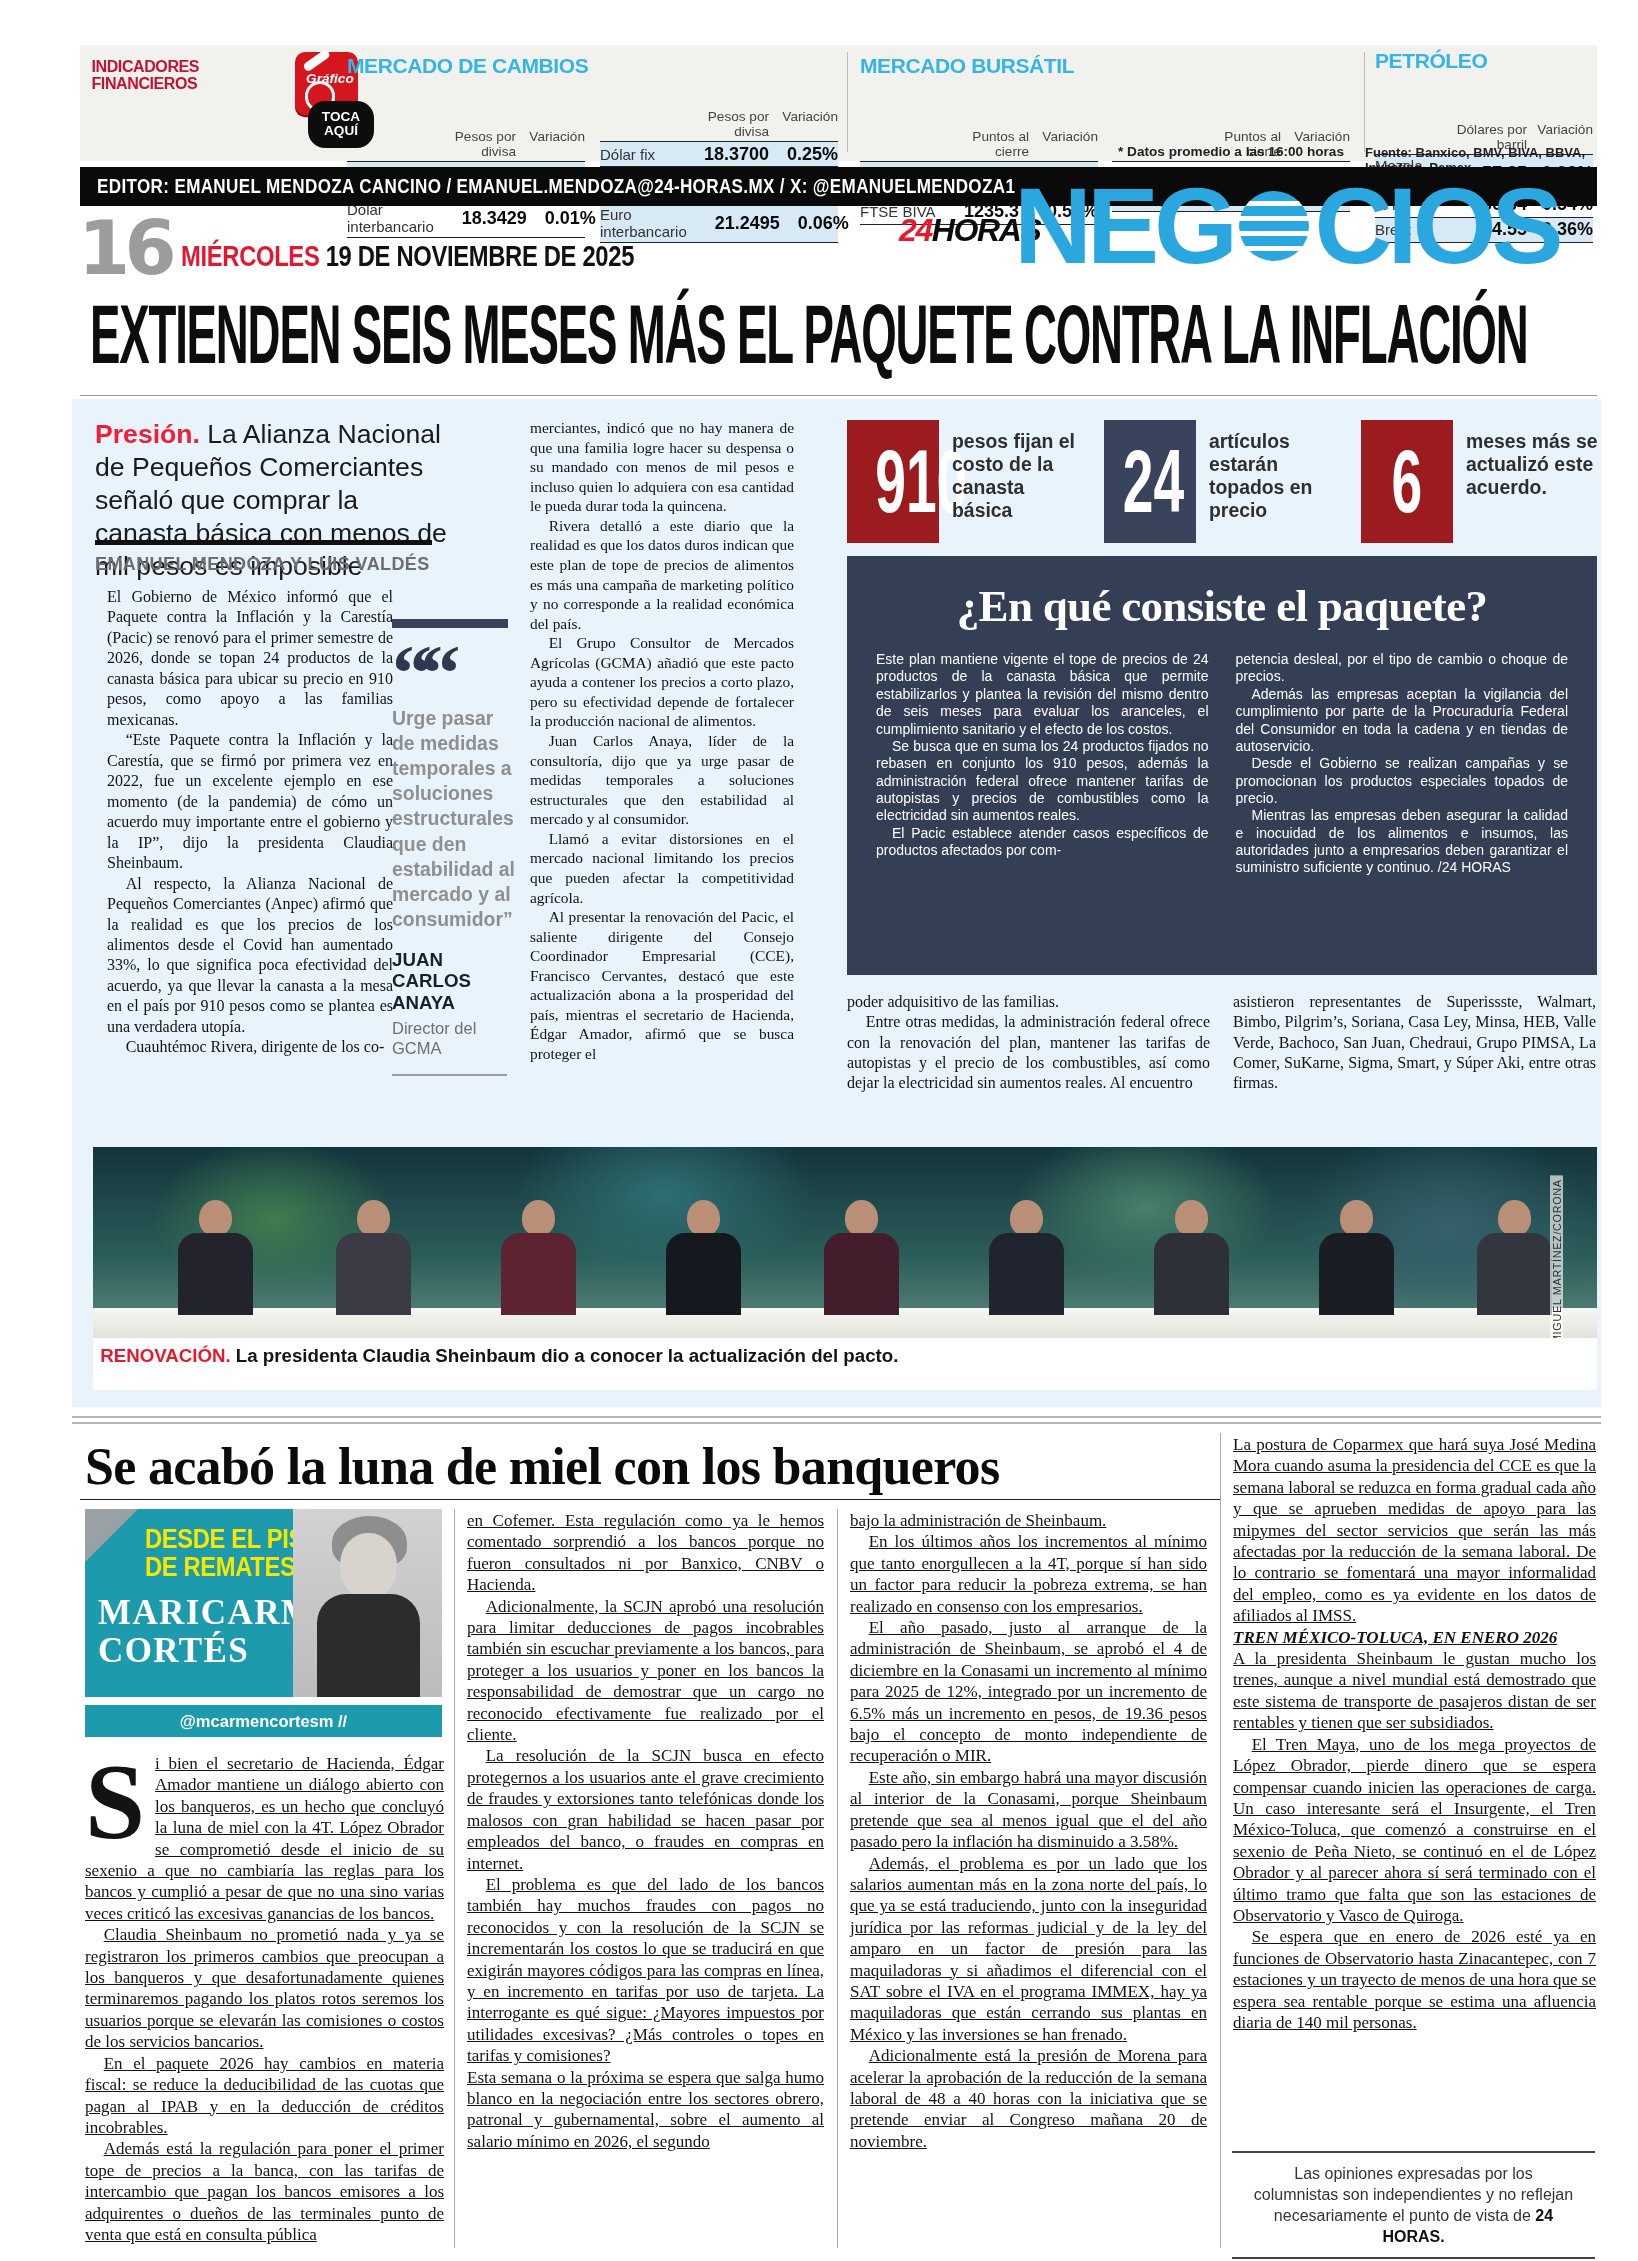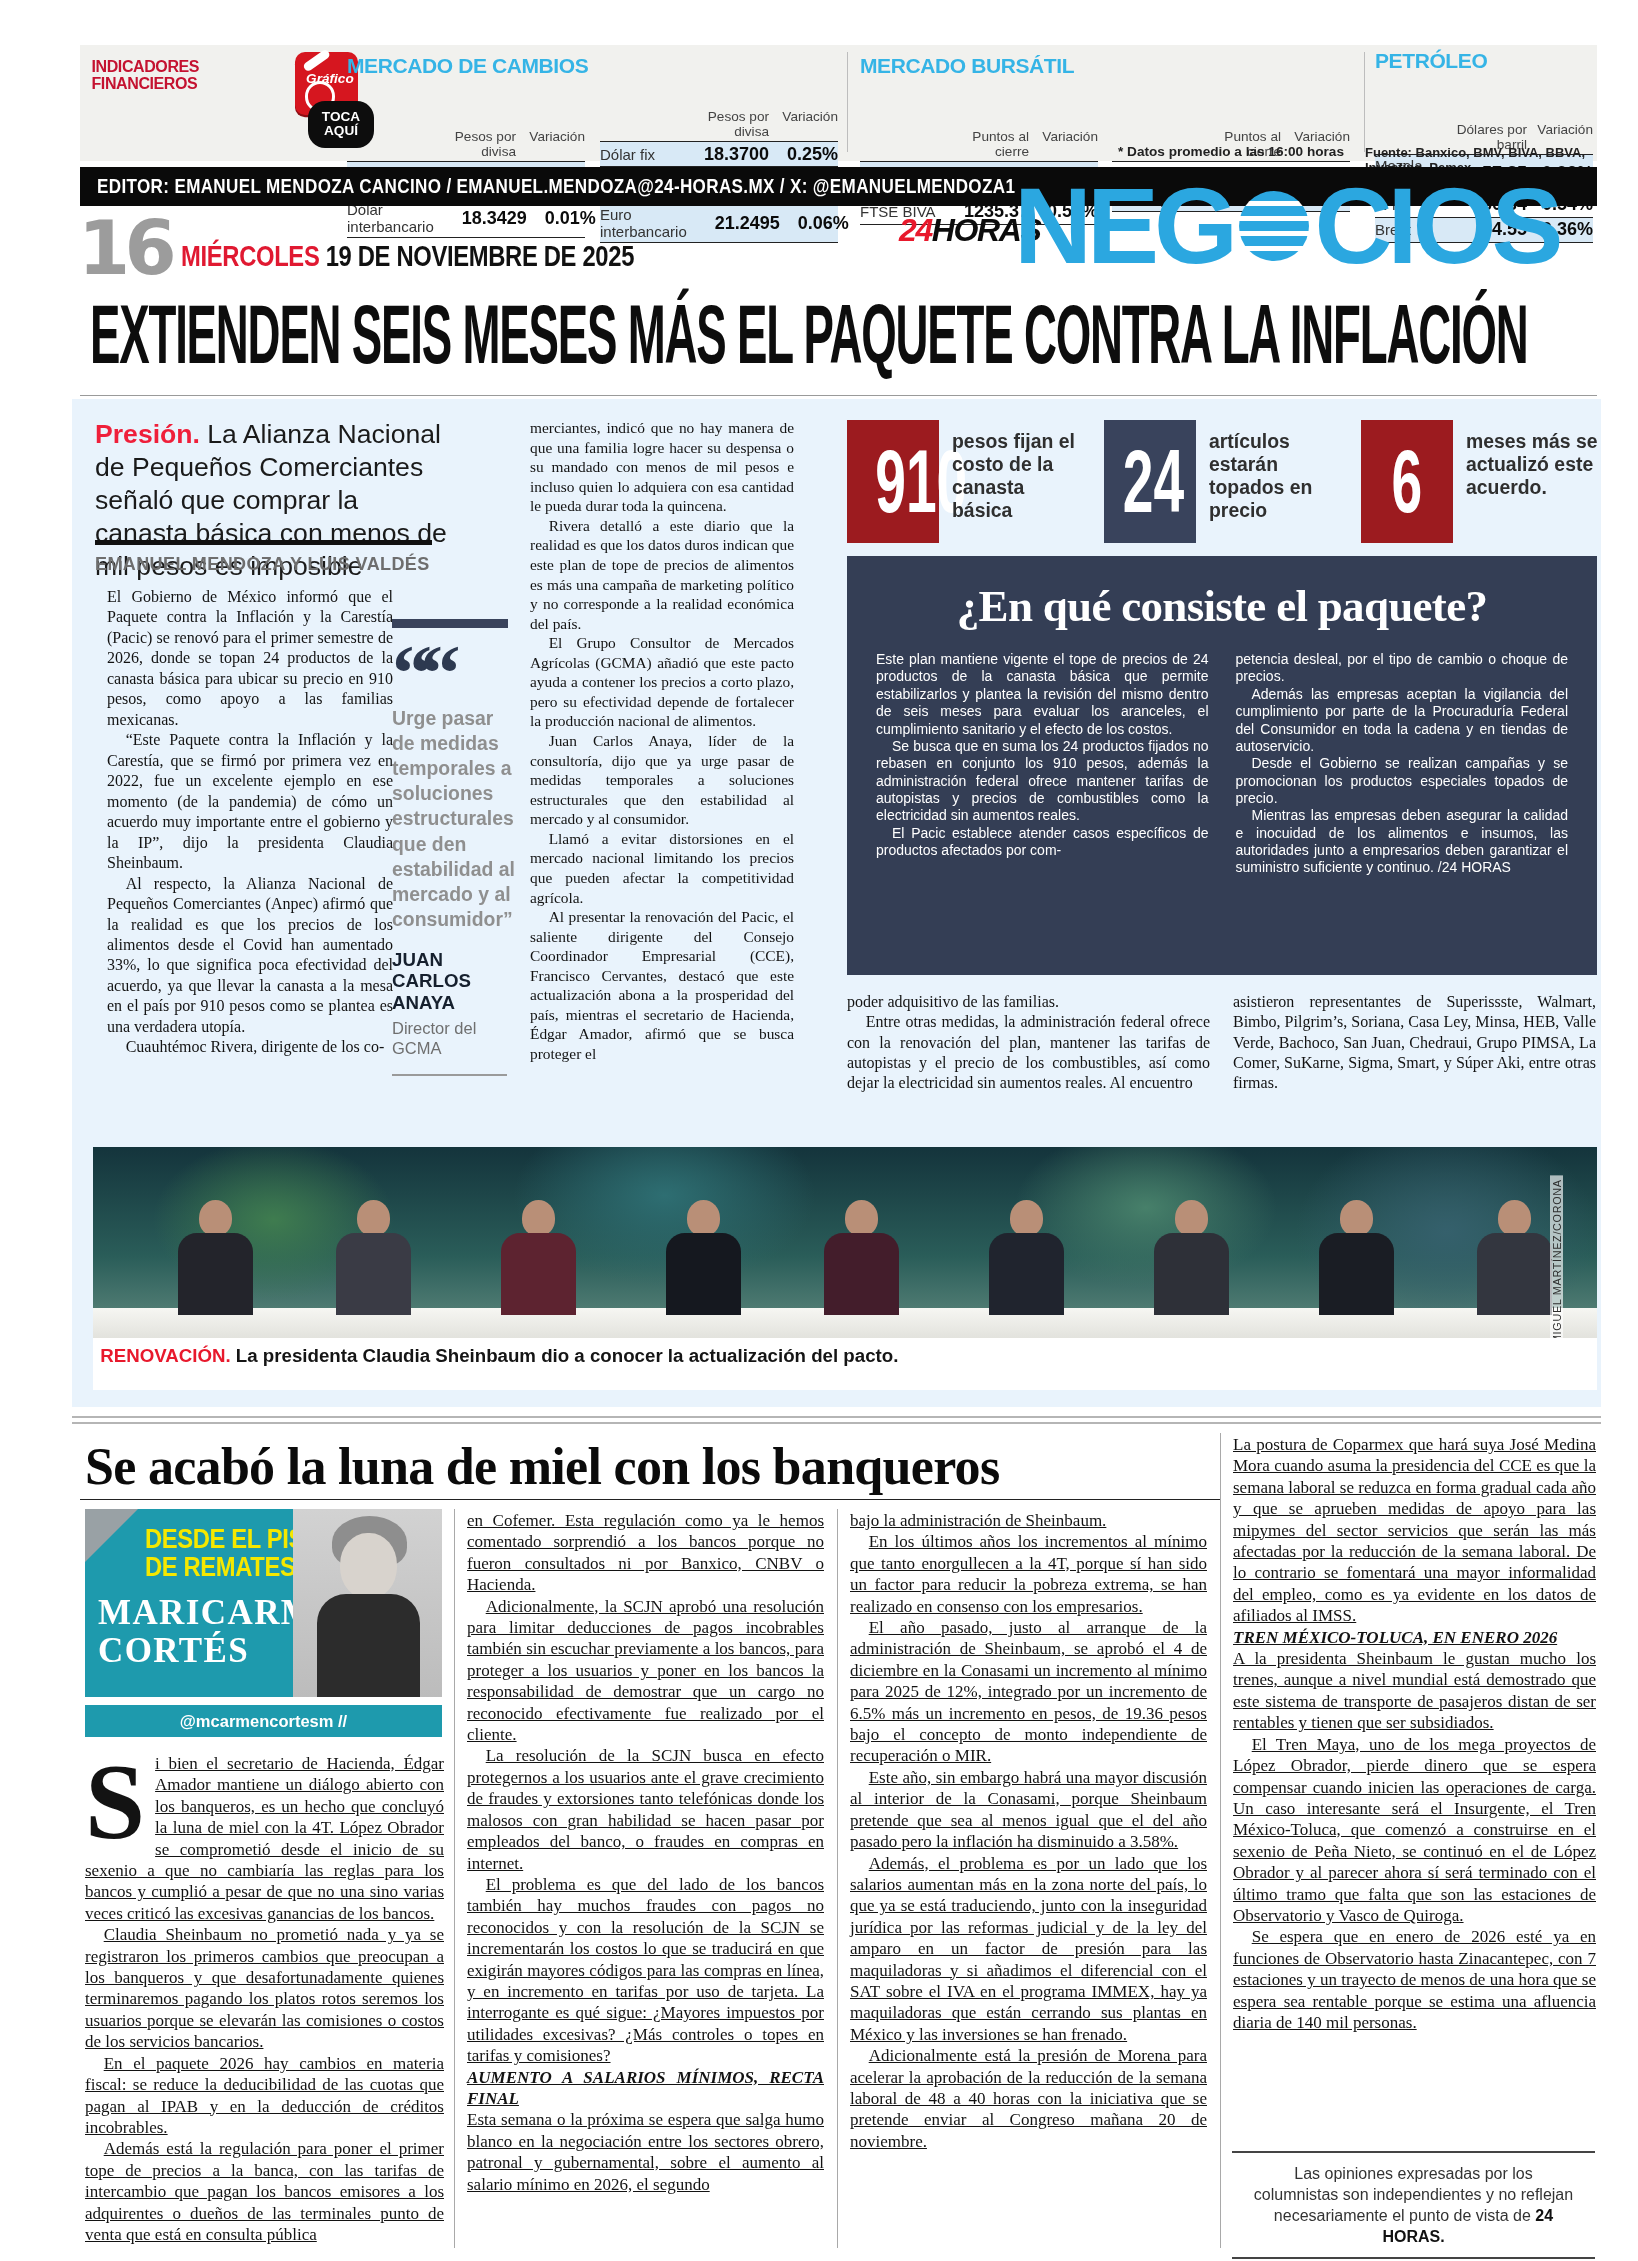--- a/index.html
+++ b/index.html
@@ -407,21 +407,20 @@
     <p>Además está la regulación para poner el primer tope de precios a la banca, con las tarifas de intercambio que pagan los bancos emisores a los adquirentes o dueños de las terminales punto de venta que está en consulta pública</p>
   </div>
 
   <div class="abs colrule" style="left:454px;top:1509px;height:739px;"></div>
 
   <div class="abs a2col" style="left:467px;top:1510px;width:357px;">
     <p>en Cofemer. Esta regulación como ya le hemos comentado sorprendió a los bancos porque no fueron consultados ni por Banxico, CNBV o Hacienda.</p>
     <p>Adicionalmente, la SCJN aprobó una resolución para limitar deducciones de pagos incobrables también sin escuchar previamente a los bancos, para proteger a los usuarios y poner en los bancos la responsabilidad de demostrar que un cargo no reconocido efectivamente fue realizado por el cliente.</p>
     <p>La resolución de la SCJN busca en efecto protegernos a los usuarios ante el grave crecimiento de fraudes y extorsiones tanto telefónicas donde los malosos con gran habilidad se hacen pasar por empleados del banco, o fraudes en compras en internet.</p>
     <p>El problema es que del lado de los bancos también hay muchos fraudes con pagos no reconocidos y con la resolución de la SCJN se incrementarán los costos lo que se traducirá en que exigirán mayores códigos para las compras en línea, y en incremento en tarifas por uso de tarjeta. La interrogante es qué sigue: ¿Mayores impuestos por utilidades excesivas? ¿Más controles o topes en tarifas y comisiones?</p>
-    <p class="a2sub">AUMENTO A SALARIOS MÍNIMOS, RECTA FINAL</p>
     <p style="text-indent:0;">Esta semana o la próxima se espera que salga humo blanco en la negociación entre los sectores obrero, patronal y gubernamental, sobre el aumento al salario mínimo en 2026, el segundo</p>
   </div>
 
   <div class="abs colrule" style="left:837px;top:1509px;height:739px;"></div>
 
   <div class="abs a2col" style="left:850px;top:1510px;width:357px;">
     <p>bajo la administración de Sheinbaum.</p>
     <p>En los últimos años los incrementos al mínimo que tanto enorgullecen a la 4T, porque sí han sido un factor para reducir la pobreza extrema, se han realizado en consenso con los empresarios.</p>
     <p>El año pasado, justo al arranque de la administración de Sheinbaum, se aprobó el 4 de diciembre en la Conasami un incremento al mínimo para 2025 de 12%, integrado por un incremento de 6.5% más un incremento en pesos, de 19.36 pesos bajo el concepto de monto independiente de recuperación o MIR.</p>
     <p>Este año, sin embargo habrá una mayor discusión al interior de la Conasami, porque Sheinbaum pretende que sea al menos igual que el del año pasado pero la inflación ha disminuido a 3.58%.</p>

